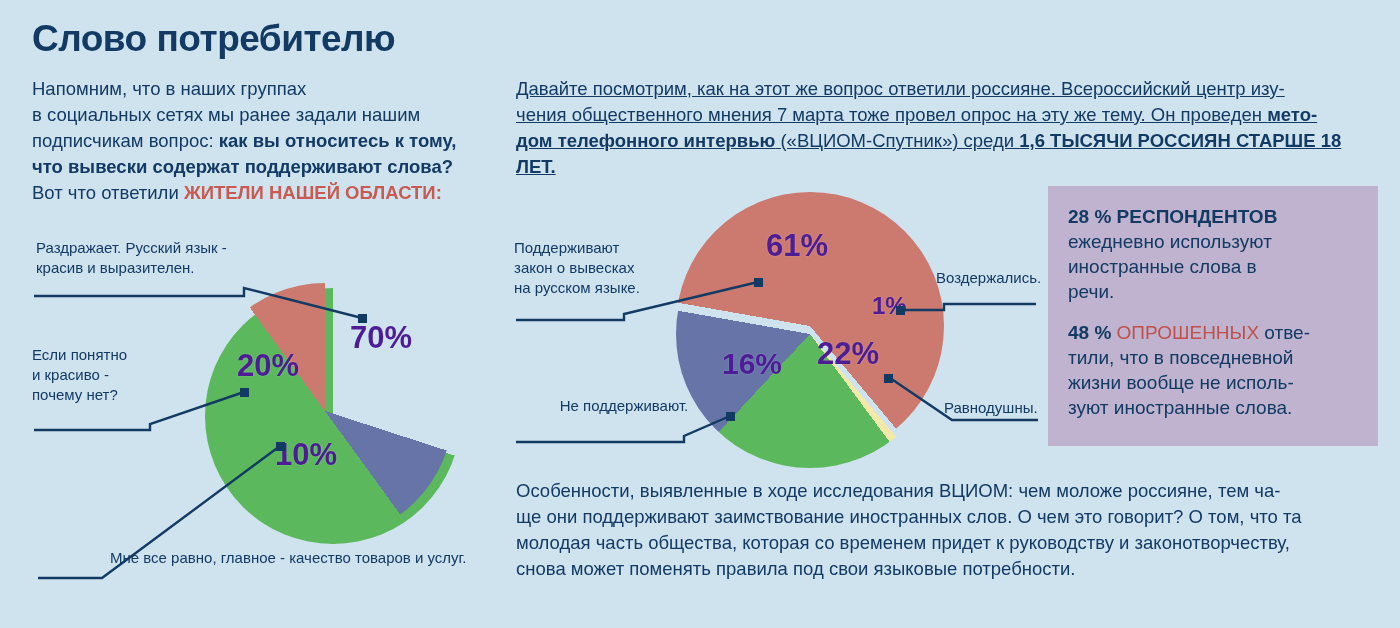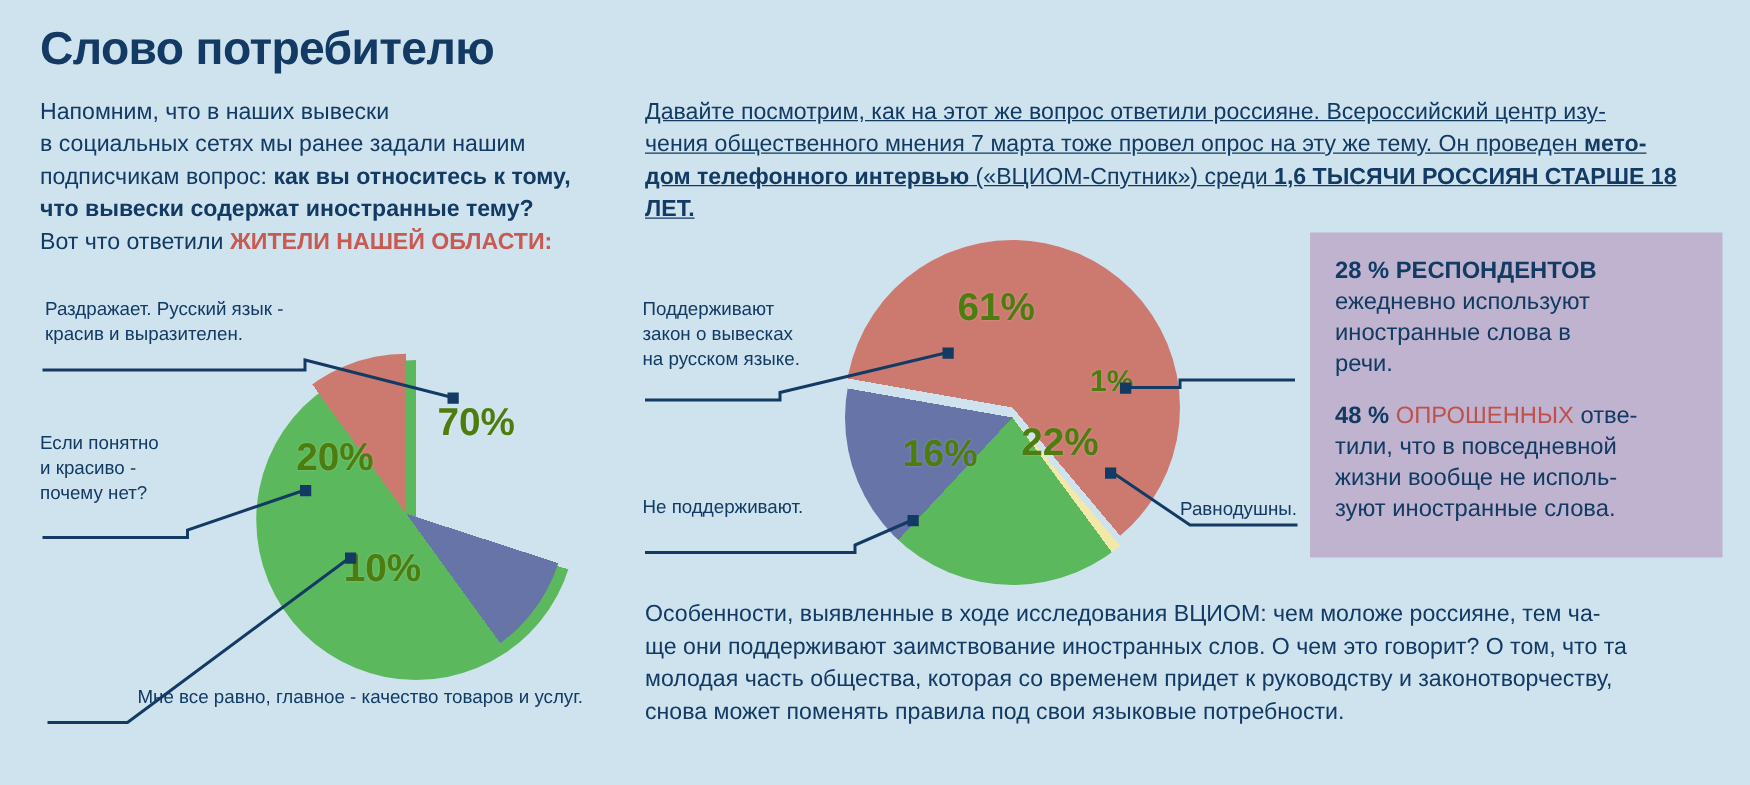--- a/index.html
+++ b/index.html
@@ -31,21 +31,21 @@
   
   .right-intro{
     position:absolute;left:516px;top:76px;width:860px;
     font-size:18.5px;line-height:26px;color:#123a63;text-decoration:underline;
   }
   .right-intro b{font-weight:bold;}
 
   
   .pie{position:absolute;border-radius:50%;}
   .pie-label{
-    position:absolute;font-size:31px;font-weight:bold;color:#4d7c0f;
+    position:absolute;font-size:31px;font-weight:bold;color:#4c1d95;
     text-shadow:0 0 2px rgba(255,255,255,.25);
   }
   .pie-label.sm{font-size:30px;}
   .pie-label.xs{font-size:24px;}
 
   
   .callout{position:absolute;}
   .callout svg{display:block;overflow:visible;}
   .cal-text{
     position:absolute;font-size:15px;line-height:20px;color:#123a63;
@@ -67,24 +67,24 @@
   }
 </style>
 </head>
 <body>
 
 <div class="page">
 
   <div class="title">Слово потребителю</div>
 
   <div class="left-intro">
-    <span>Напомним, что в наших вывески</span><br>
+    <span>Напомним, что в наших группах</span><br>
     <span>в социальных сетях мы ранее задали нашим</span><br>
     <span>подписчикам вопрос: </span><b>как вы относитесь к тому,</b><br>
-    <b>что вывески содержат иностранные тему?</b><br>
+    <b>что вывески содержат поддерживают слова?</b><br>
     <span>Вот что ответили </span><span class="hl-red">ЖИТЕЛИ НАШЕЙ ОБЛАСТИ:</span>
   </div>
 
   <div>
 
     <div class="pie" style="left:205px;top:288px;width:256px;height:256px;
                 background:conic-gradient(from 108deg, #5cb85c 0deg 252deg, rgba(0,0,0,0) 252deg 360deg);"></div>
 
     <div class="pie" style="left:197px;top:283px;width:256px;height:256px;
                 background:conic-gradient(from 0deg, rgba(0,0,0,0) 0deg 108deg, #6674a8 108deg 144deg, rgba(0,0,0,0) 144deg 324deg, #cc7a70 324deg 360deg);"></div>
@@ -157,30 +157,33 @@
     <span>закон о вывесках</span><br>
     <span>на русском языке.</span>
   </div>
   <div class="callout" style="left:514px;top:300px;">
     <svg width="290" height="40">
       <polyline points="2,20 110,20 110,14 244,-18" fill="none" stroke="#123a63" stroke-width="2.4"></polyline>
       <rect x="240" y="-22" width="9" height="9" fill="#123a63"></rect>
     </svg>
   </div>
 
-  <div class="cal-text" style="left:514px;top:396px;width:220px;">
+  <div class="cal-text" style="left:514px;top:396px;width:220px;text-align:center;">
     <span>Не поддерживают.</span>
   </div>
   <div class="callout" style="left:514px;top:420px;">
     <svg width="240" height="40">
       <polyline points="2,22 170,22 170,16 216,-4" fill="none" stroke="#123a63" stroke-width="2.4"></polyline>
       <rect x="212" y="-8" width="9" height="9" fill="#123a63"></rect>
     </svg>
   </div>
 
+  <div class="cal-text" style="left:936px;top:268px;width:180px;">
+    <span>Воздержались.</span>
+  </div>
   <div class="callout" style="left:884px;top:288px;">
     <svg width="160" height="36">
       <polyline points="152,16 60,16 60,22 18,22" fill="none" stroke="#123a63" stroke-width="2.4"></polyline>
       <rect x="12" y="18" width="9" height="9" fill="#123a63"></rect>
     </svg>
   </div>
 
   <div class="cal-text" style="left:944px;top:398px;width:180px;">
     <span>Равнодушны.</span>
   </div>

